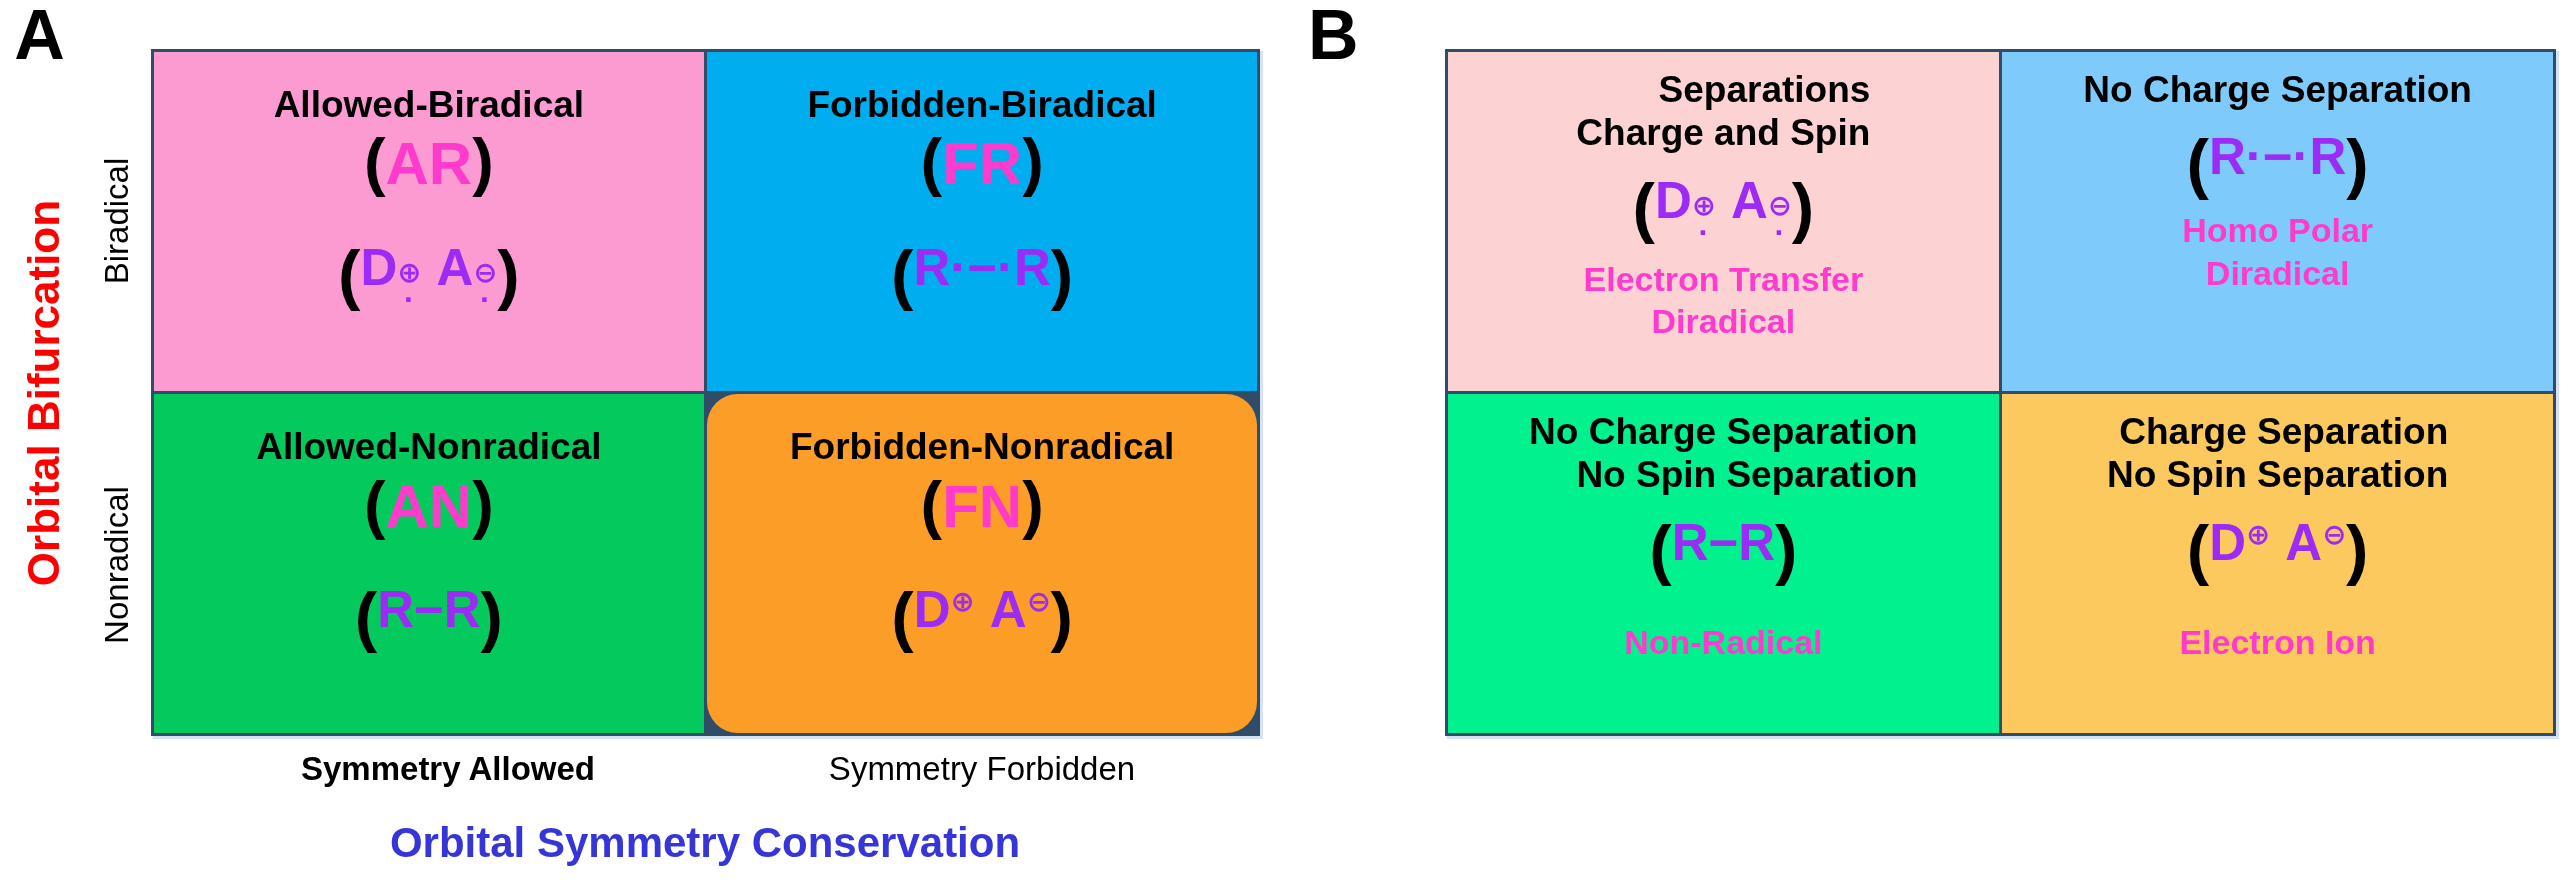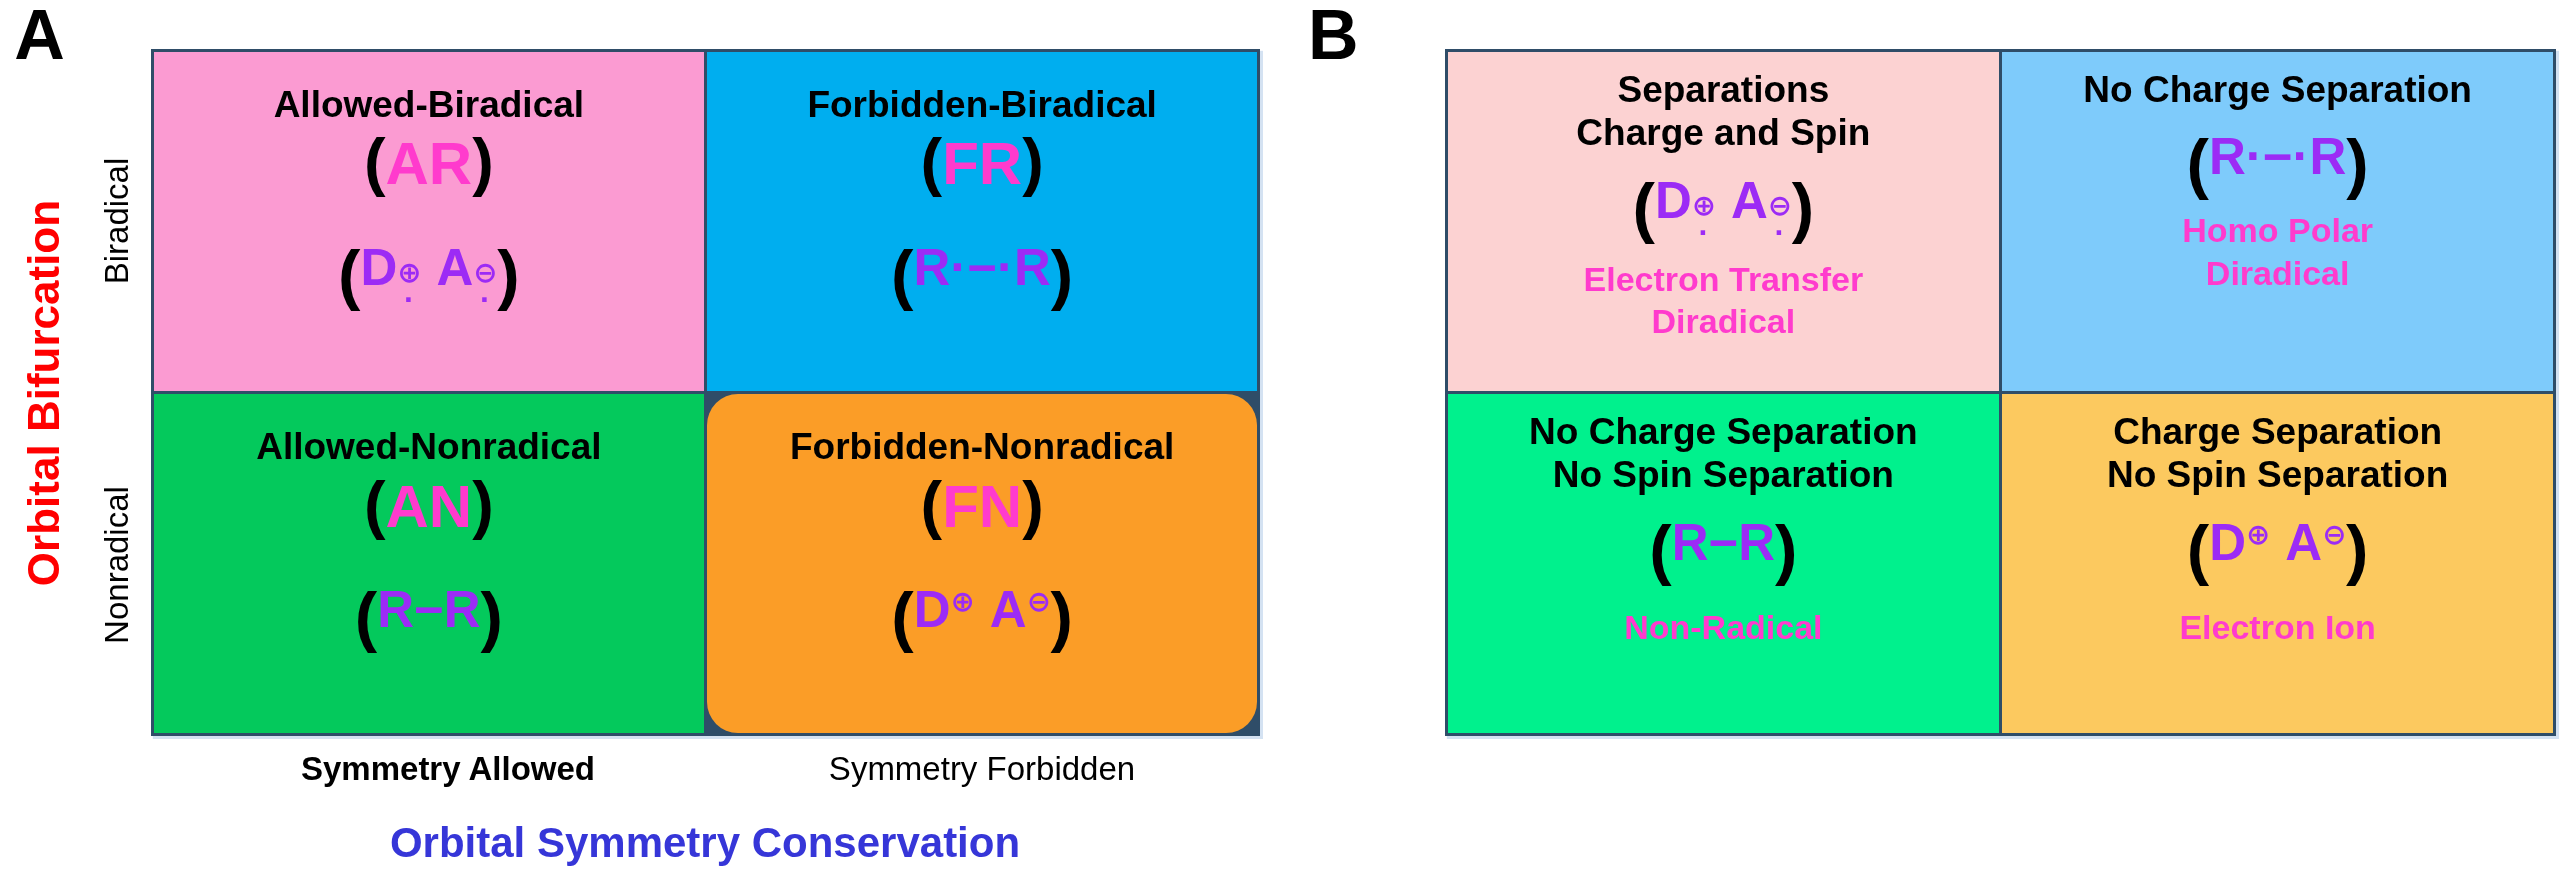--- a/index.html
+++ b/index.html
@@ -41,41 +41,41 @@
   .a-bl{background:#04c95c;}
   .a-br{background:#fb9d27;border-radius:31px;}
   .b-tl{background:#fcd2d2;}
   .b-tr{background:#7ecbfb;}
   .b-bl{background:#00f18d;}
   .b-br{background:#fcc95f;}
 
   .cellA{padding-top:31px;}
   .cellB{padding-top:15.5px;}
 
-  .ctitle{font-size:37px;font-weight:bold;color:#000;line-height:1.18;}
+  .ctitle{font-size:37px;font-weight:bold;color:#000;line-height:1.18;text-align:right;}
   .code{font-size:60px;font-weight:bold;margin-top:3.6px;line-height:1;}
   .code .pb{font-size:1.08em;}
   .mag{color:#ff3bcd;}
 
   .formula{font-size:51px;font-weight:bold;line-height:1;margin-top:45px;white-space:nowrap;}
   .cellB .formula{margin-top:18px;}
   .pur{color:#9c2bf5;}
   .pb{color:#000;font-weight:bold;}
   .formula .pb{font-size:1.32em;vertical-align:-0.18em;}
   .stk{
     display:inline-flex;flex-direction:column;align-items:center;
     vertical-align:0.05em;color:#9c2bf5;
   }
   .stk .sup{font-size:0.56em;line-height:1;}
   .stk .dot{font-size:0.62em;line-height:0.8;font-weight:900;}
   .sups{font-size:0.56em;vertical-align:0.55em;color:#9c2bf5;}
   .gap{display:inline-block;width:0.30em;}
 
   .desc{font-size:34px;font-weight:bold;color:#ff3bcd;line-height:1.24;margin-top:13px;}
-  .desc.lone{margin-top:24px;}
+  .desc.lone{margin-top:39px;}
 
   .xlab{
     position:absolute;top:750px;transform:translateX(-50%);
     font-size:33px;color:#000;white-space:nowrap;
   }
   #xLeftA{left:448px;font-weight:bold;}
   #xRightA{left:982px;}
   .xtitle{
     position:absolute;top:819px;left:705px;transform:translateX(-50%);
     font-size:42px;font-weight:bold;color:#3636d8;white-space:nowrap;

